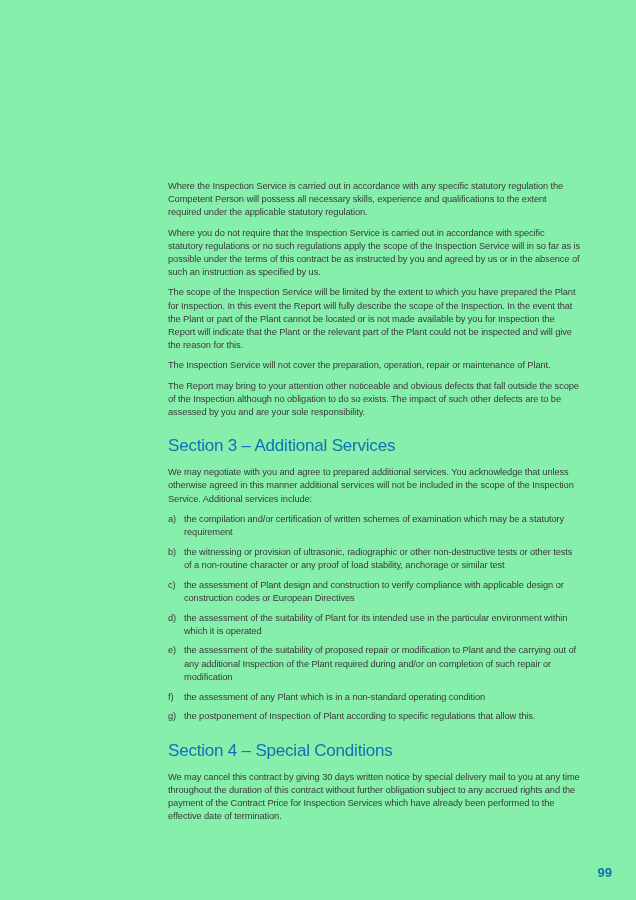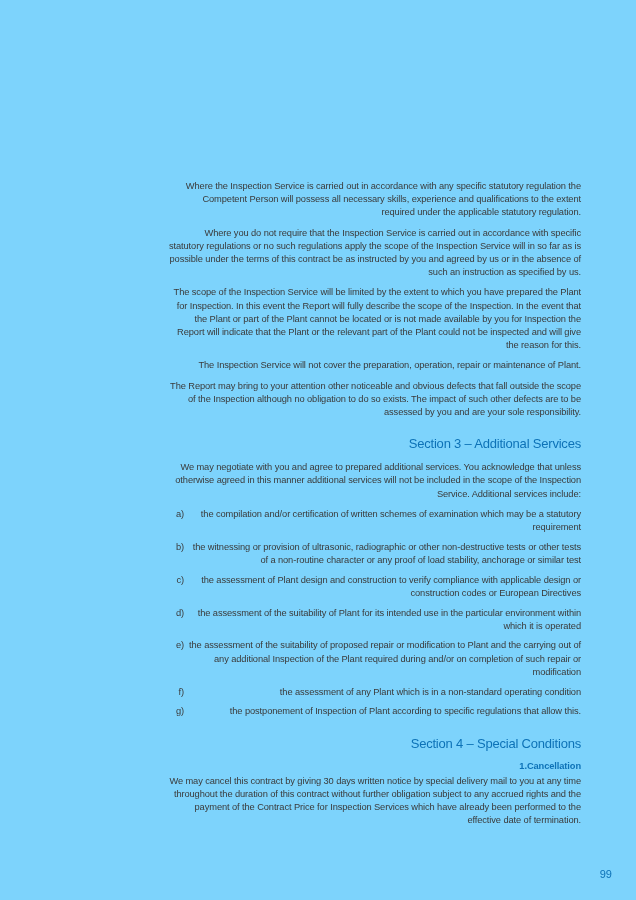--- a/index.html
+++ b/index.html
@@ -1,42 +1,41 @@
 <!DOCTYPE html>
 <html><head>
 <meta charset="utf-8">
 <style>
   html, body { margin: 0; padding: 0; background: #e9e9e9; }
   .page {
     position: relative;
     width: 636px;
     height: 900px;
     margin: 0 auto;
-    background: #7dd3fc;
+    background: #86efac;
     font-family: "Liberation Sans", sans-serif;
     color: #3a3a3a;
     overflow: hidden;
-    text-align: right;
   }
   .content {
     position: absolute;
     left: 168px;
     top: 180px;
     width: 413px;
   }
   .para {
     font-size: 9.3px;
     line-height: 13.2px;
     letter-spacing: -0.1px;
     margin: 0 0 7px 0;
   }
   .b { font-weight: normal; }
   .section-heading {
     color: #0d72b7;
-    font-size: 13px;
+    font-size: 17px;
     font-weight: normal;
     letter-spacing: -0.2px;
     margin: 17px 0 10px 0;
   }
   .sub-heading {
     color: #0d72b7;
     font-size: 9.3px;
     font-weight: bold;
     letter-spacing: -0.1px;
     margin: 0 0 4px 0;
@@ -52,22 +51,22 @@
   }
   .list-label {
     flex: 0 0 16px;
   }
   .list-text { flex: 1; }
   .page-number {
     position: absolute;
     right: 24px;
     bottom: 20px;
     color: #0d72b7;
-    font-size: 11px;
-    font-weight: normal;
+    font-size: 13px;
+    font-weight: bold;
   }
 </style>
 </head>
 <body>
 
 <div class="page">
   <div class="content">
 
     <p class="para"><span>Where the Inspection Service is carried out in accordance with any specific statutory regulation the Competent Person will possess all necessary skills, experience and qualifications to the extent required under the applicable statutory regulation.</span></p>
     <p class="para"><span>Where </span><span class="b">you</span><span> do not require that the Inspection Service is carried out in accordance with specific statutory regulations or no such regulations apply the scope of the Inspection Service will in so far as is possible under the terms of this contract be as instructed by </span><span class="b">you</span><span> and agreed by </span><span class="b">us</span><span> or in the absence of such an instruction as specified by </span><span class="b">us</span><span>.</span></p>
@@ -105,22 +104,19 @@
         <span class="list-text">the assessment of any Plant which is in a non-standard operating condition</span>
       </div>
       <div class="list-item">
         <span class="list-label">g)</span>
         <span class="list-text">the postponement of Inspection of Plant according to specific regulations that allow this.</span>
       </div>
     </div>
 
     <h2 class="section-heading">Section 4 – Special Conditions</h2>
 
-    <div class="sub-heading">
-      <span class="num">1.</span><span>Cancellation</span>
-    </div>
 
     <p class="para"><span class="b">We</span><span> may cancel this contract by giving 30 days written notice by special delivery mail to </span><span class="b">you</span><span> at any time throughout the duration of this contract without further obligation subject to any accrued rights and the payment of the Contract Price for Inspection Services which have already been performed to the effective date of termination.</span></p>
 
   </div>
 
   <div class="page-number">99</div>
 </div>
 
 </body></html>

